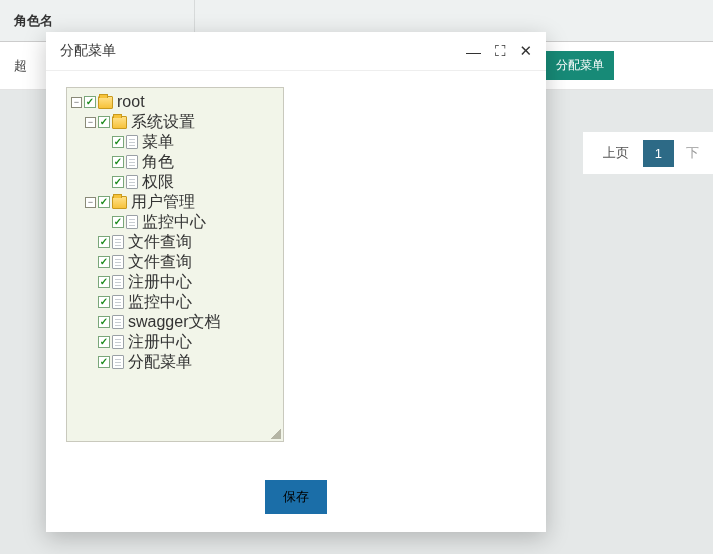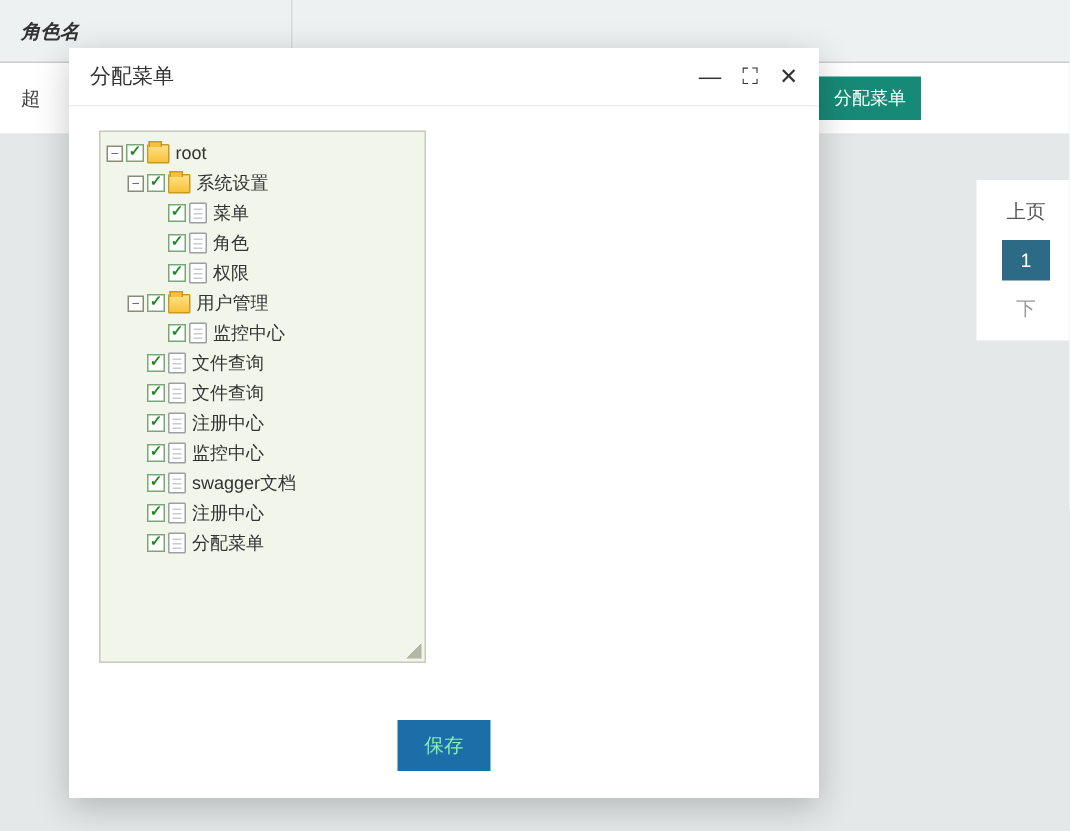--- a/index.html
+++ b/index.html
@@ -13,21 +13,20 @@
     position: relative;
     color: #333;
   }
   
   .bg-layer { position: absolute; inset: 0; }
   .bg-header {
     display: flex;
     background: #eef1f1;
     border-bottom: 1px solid #ccc;
     height: 42px;
-    font-style: italic;
   }
   .bg-header > div {
     padding: 12px 14px;
     font-weight: bold;
     border-right: 1px solid #d7dada;
   }
   .col1 { width: 195px; }
   .col2 { width: 275px; }
   .col3 { flex: 1; }
   .bg-row {
@@ -42,27 +41,26 @@
   .pill-btn {
     background: #178a77;
     color: #fff;
     padding: 6px 10px;
     border: none;
     font-size: 12px;
     cursor: pointer;
   }
   .pager {
     position: absolute;
-    top: 120px; right: 0;
+    top: 132px; right: 0;
     display: flex;
     align-items: center;
     gap: 4px;
     background: #fff;
     padding: 6px 6px 6px 10px;
-    flex-direction: column;
   }
   .pager span.plain { color:#555; padding: 6px 10px; }
   .pager span.page-current {
     background: #2d6a86; color:#fff; padding: 6px 12px; display:inline-block;
   }
   .pager span.disabled { color:#999; padding:6px 8px; }
 
   
   .dialog {
     position: absolute;
@@ -123,30 +121,30 @@
   }
   .icon-page {
     width:12px; height:14px;
     background:#fff; border:1px solid #9aa0a6; border-radius:1px;
     position:relative;
   }
   .icon-page::before{
     content:""; position:absolute; top:3px; left:2px; right:2px; height:1px; background:#c8cdd2;
     box-shadow: 0 3px 0 #c8cdd2, 0 6px 0 #c8cdd2;
   }
-  .node-label { color:#333; font-size:12px; padding-left:2px; }
+  .node-label { color:#333; font-size:16px; padding-left:2px; }
   .resize-grip {
     position:absolute; right:2px; bottom:2px;
     width:10px; height:10px;
     background:
       linear-gradient(135deg, transparent 50%, #b5b5a5 50%);
   }
   .dlg-foot { padding: 12px 0 18px 0; display:flex; justify-content:center; }
   .save-btn {
-    background:#1b6ea8; color:#86efac; border:none;
+    background:#1b6ea8; color:#000000; border:none;
     padding: 8px 18px; font-size:13px; cursor:pointer;
   }
   .watermark {
     position:absolute; left:50px; top:268px; right:10px;
     color: rgba(100,100,100,0.25);
     font-size: 24px; font-family: Georgia, serif;
     letter-spacing: 1px; pointer-events:none;
   }
 </style>
 </head>

